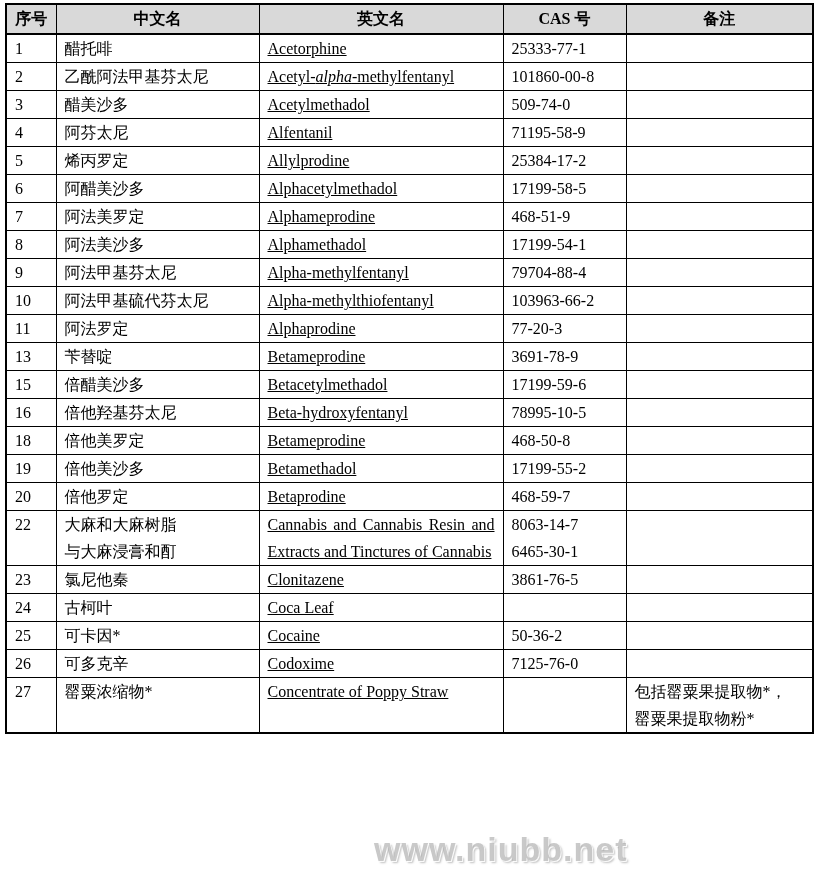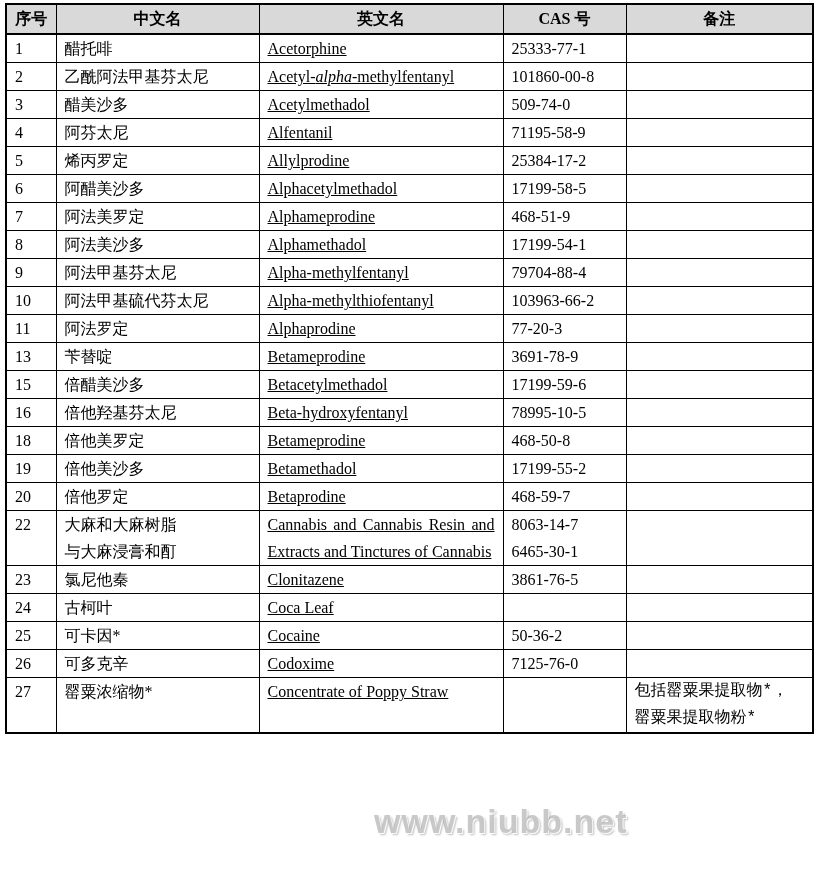--- a/index.html
+++ b/index.html
@@ -44,25 +44,25 @@
   }
   table.subst td {
     vertical-align: top;
     line-height: 27px;
     padding: 0 8px;
   }
   td.c-no   { padding-left: 8px; }
   td.c-cn   { padding-left: 13px; white-space: pre-line; margin-top: 32px; }
   td.c-en   { text-align: justify; word-break: break-all; text-decoration: underline; }
   td.c-cas  { white-space: pre-line; }
-  td.c-note { white-space: pre-line; font-family: Liberation Mono, monospace; }
+  td.c-note { white-space: pre-line; }
   .watermark {
     position: absolute;
     left: 374px;
-    top: 802px;
+    top: 830px;
     font-family: "Liberation Sans", "DejaVu Sans", sans-serif;
     font-weight: bold;
     font-size: 34px;
     letter-spacing: 1px;
     color: rgba(158, 158, 158, 0.55);
     text-shadow: 1px 1px 0 rgba(255,255,255,0.9), 2px 2px 2px rgba(120,120,120,0.45);
     pointer-events: none;
     z-index: 5;
     white-space: nowrap;
   }

